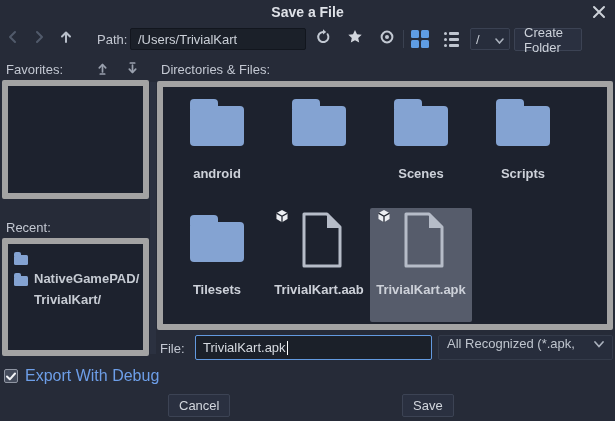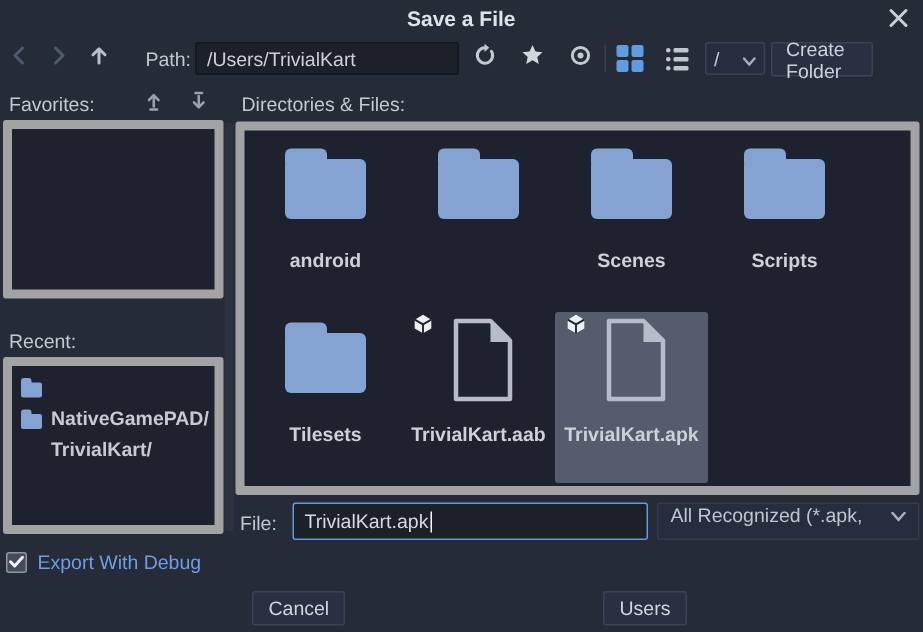--- a/index.html
+++ b/index.html
@@ -78,21 +78,21 @@
   .caret{display:inline-block;width:1px;height:14px;background:#fff;margin-left:1px;}
   .filter-dd{position:absolute;left:438px;top:335px;width:175px;height:25px;
     background:#272d3c;border:1px solid #343b4a;border-radius:2px;box-sizing:border-box;
     display:flex;justify-content:space-between;
     padding:0 8px;font-size:13px;color:#bfc5ce;cursor:pointer;white-space:nowrap;overflow:hidden;}
 
   
   .chk-row{position:absolute;left:4px;top:367px;display:flex;align-items:center;gap:7px;cursor:pointer;}
   .chk-box{width:14px;height:14px;background:#454c5c;border:1px solid #8f95a2;
     border-radius:2px;display:flex;align-items:center;justify-content:center;box-sizing:border-box;}
-  .chk-label{font-size:13px;color:#6d9ee8;}
+  .chk-label{font-size:16px;color:#6d9ee8;}
 
   
   .act-btn{position:absolute;top:394px;height:23px;background:#2a3040;
     border:1px solid #3c4354;border-radius:2px;box-sizing:border-box;
     display:flex;align-items:center;padding:1px 10px;font-size:13px;color:#d2d6dd;cursor:pointer;}
   .cancel-btn{left:168px;}
   .save-btn{left:402px;}
 </style>
 </head>
 <body>
@@ -298,16 +298,16 @@
           <path d="M1 4.5L3.8 7.3 9 1.5" fill="none" stroke="#f2f4f7" stroke-width="2" stroke-linecap="round" stroke-linejoin="round"></path>
         </svg>
     </span>
     <span class="chk-label">Export With Debug</span>
   </div>
 
   <div class="act-btn cancel-btn">
     <span>Cancel</span>
   </div>
   <div class="act-btn save-btn">
-    <span>Users</span>
+    <span>Save</span>
   </div>
 
 </div>
 
 </body></html>

